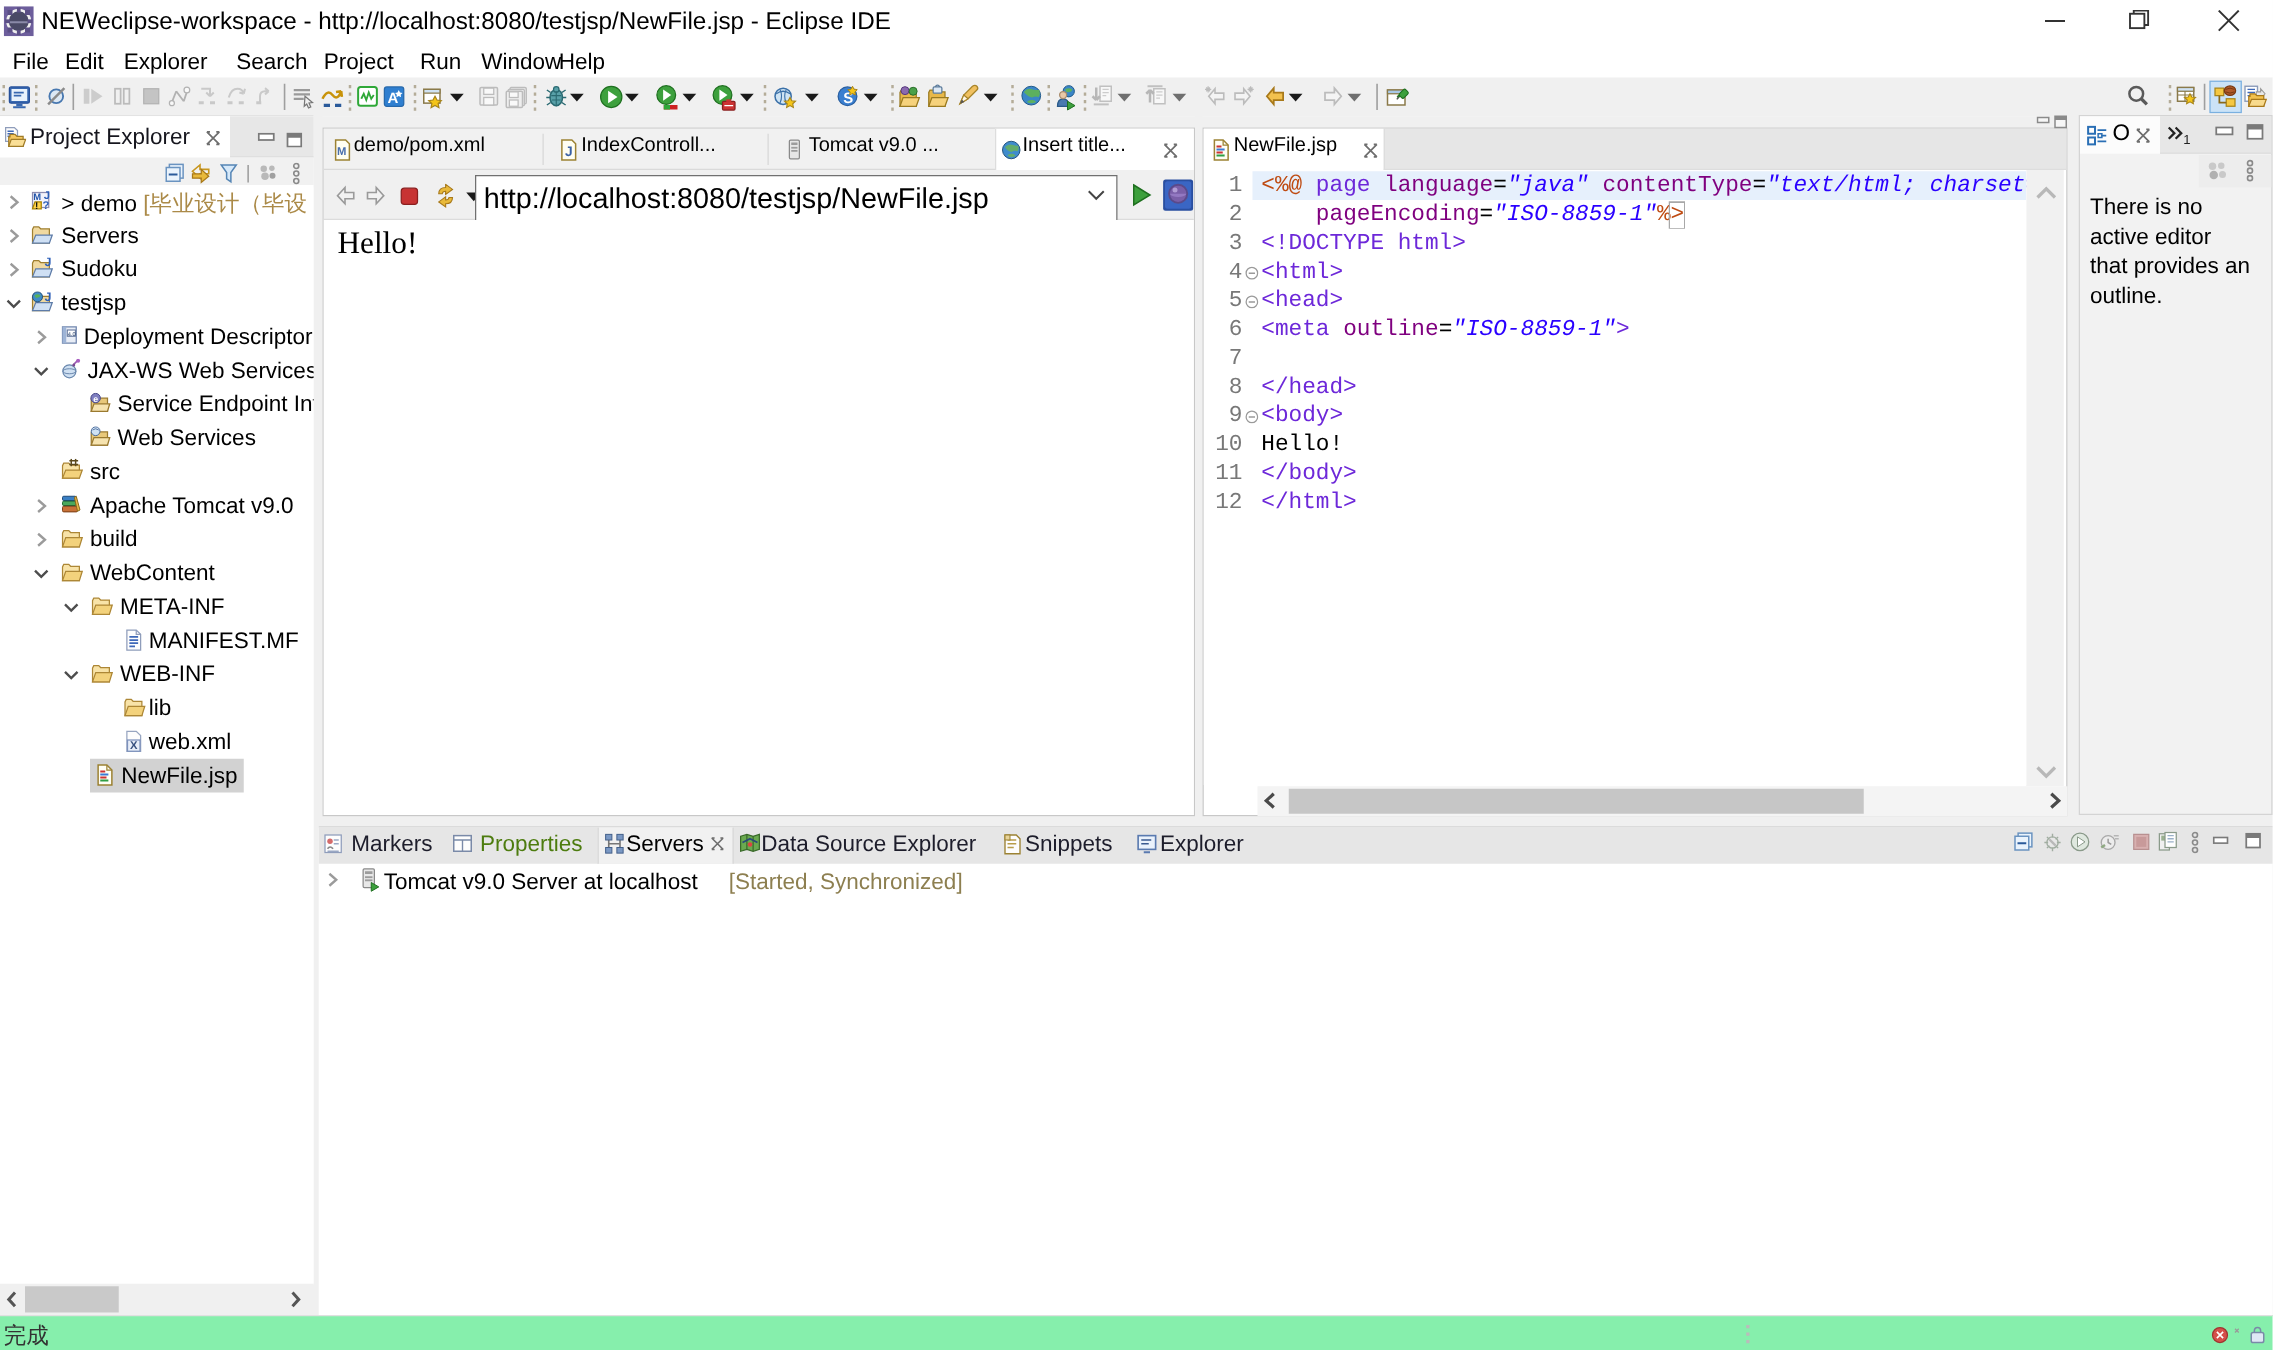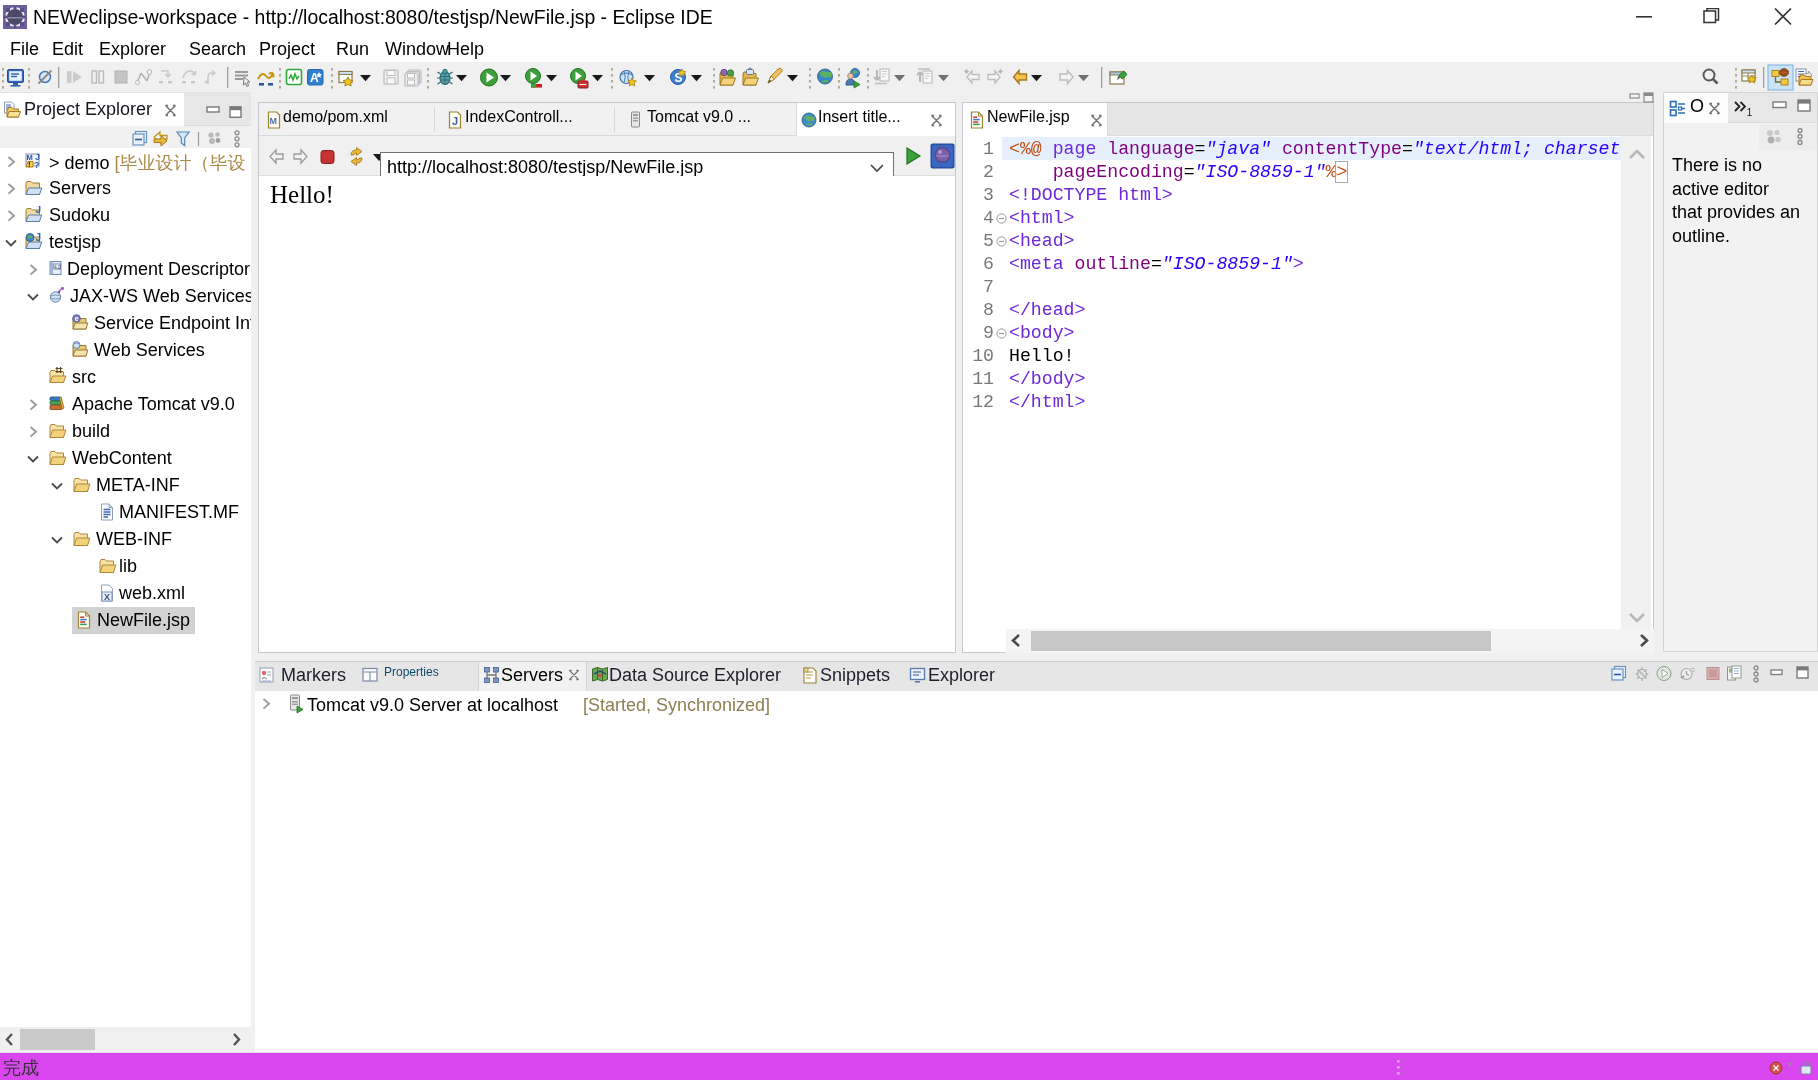--- a/index.html
+++ b/index.html
@@ -4,39 +4,39 @@
 *{margin:0;padding:0;box-sizing:border-box}
 html,body{width:1818px;height:1080px;overflow:hidden;background:#fff;
  font-family:"Liberation Sans",sans-serif;-webkit-font-smoothing:antialiased}
 .abs{position:absolute}
 .titlebar{position:absolute;left:0;top:0;width:1818px;height:36px;background:#fff}
 .title-txt{position:absolute;left:33px;top:6px;font-size:19.4px;color:#000;letter-spacing:0px}
 .menubar{position:absolute;left:0;top:36px;width:1818px;height:26px;background:#fff}
 .menubar span{position:absolute;top:3px;font-size:18px;color:#000}
 .toolbar{position:absolute;left:0;top:62px;width:1818px;height:31px;background:#f0f0f0}
 .workbg{position:absolute;left:0;top:93px;width:1818px;height:959px;background:#f0f0f0}
-.statusbar{position:absolute;left:0;top:1052px;width:1818px;height:28px;background:#d946ef;border-top:1px solid #e0e0e0}
+.statusbar{position:absolute;left:0;top:1052px;width:1818px;height:28px;background:#86efac;border-top:1px solid #e0e0e0}
 
 .lpanel{position:absolute;left:0;top:92px;width:251px;height:935px;background:#fff;border-top:1px solid #e3e3e3}
 .lp-tabrow{position:absolute;left:0;top:0;width:251px;height:33px;background:#fff}
 .lp-tabrest{position:absolute;left:184px;top:0;width:67px;height:33px;background:#e7e7e7;border-bottom:1px solid #ddd}
 .lp-toolrow{position:absolute;left:0;top:33px;width:251px;height:24px;background:#f1f1f1}
 .lp-title{position:absolute;left:24px;top:6px;font-size:18px;color:#16161e}
 .tree{position:absolute;left:0;top:55px;width:251px;height:880px;background:#fff;overflow:hidden}
 .tree svg{position:absolute}
 .trow{position:absolute;height:27px;width:251px;font-size:18px;color:#000;white-space:nowrap}
 .trow .txt{position:absolute;top:3px}
 .lhscroll{position:absolute;left:0;top:1027px;width:251px;height:25px;background:#f0f0f0}
 
 .sash1{position:absolute;left:251px;top:92px;width:7px;height:960px;background:#f0f0f0}
 
 .ced{position:absolute;left:258px;top:102px;width:698px;height:551px;background:#fff;border:1px solid #c8c8c8}
 .ced-tabs{position:absolute;left:0;top:0;width:696px;height:33px;background:#f1f1f1}
 .browbar{position:absolute;left:0;top:33px;width:696px;height:40px;background:#f0f0f0;border-bottom:1px solid #dcdcdc}
-.urlbox{position:absolute;left:121px;top:16px;width:514px;height:44px;background:#fff;border:1px solid #707070;font-size:18px;color:#000}
+.urlbox{position:absolute;left:121px;top:4px;width:514px;height:44px;background:#fff;border:1px solid #707070;font-size:23px;color:#000}
 .bcontent{position:absolute;left:0;top:73px;width:696px;height:476px;background:#fff}
 .hello{position:absolute;left:11px;top:5px;font-family:"Liberation Serif",serif;font-size:25px;color:#000}
 
 .sash2{position:absolute;left:956px;top:92px;width:6px;height:560px;background:#f0f0f0}
 
 .red{position:absolute;left:962px;top:102px;width:692px;height:551px;background:#fff;border:1px solid #c8c8c8}
 .red-tabs{position:absolute;left:0;top:0;width:690px;height:33px;background:#ececec}
 .code{position:absolute;left:0;top:33px;width:658px;height:492px;background:#fff;font-family:"Liberation Mono",monospace;font-size:18.2px;line-height:23px;white-space:pre;overflow:hidden}
 .gut{position:absolute;left:0;top:0;width:31px;text-align:right;color:#787878}
 .cl{position:absolute;left:46px;top:0}
@@ -831,21 +831,21 @@
       <rect x="1" y="1" width="13" height="14" fill="#fdfdfd" stroke="#8f9dbb" stroke-width="1"></rect>
       <circle cx="5" cy="6" r="2.2" fill="#d46a6a"></circle>
       <path d="M3 12 Q5 9 7.5 12" fill="none" stroke="#888" stroke-width="1.2"></path>
       <path d="M8 5h4M8 8h4M3 14h9" stroke="#9aa8c4" stroke-width="1.1"></path>
     </svg>
   <span class="btab lbl2" style="position:absolute;left:26px;top:13px;font-size:18px;color:#1d1d2b">Markers</span>
   <svg class="abs" style="left:107px;top:15px" width="17" height="17" viewBox="0 0 17 17">
       <rect x="1" y="1.5" width="14" height="12.5" fill="#fdfdfd" stroke="#7a8aa8" stroke-width="1.2"></rect>
       <path d="M1 5h14M8 5v9" stroke="#7a8aa8" stroke-width="1.1"></path>
     </svg>
-  <span class="btab lbl2" style="position:absolute;left:129px;top:13px;font-size:12px;color:#0c4a6e">Properties</span>
+  <span class="btab lbl2" style="position:absolute;left:129px;top:13px;font-size:18px;color:#4d7c0f">Properties</span>
   <svg class="abs" style="left:228px;top:14px" width="18" height="18" viewBox="0 0 18 18">
       <g fill="none" stroke="#777" stroke-width="1.3">
         <path d="M4 5 L4 13 M4 9 L13 9 M13 5 L13 13"></path>
       </g>
       <g fill="#7a98c4" stroke="#44608a" stroke-width="0.8">
         <rect x="1.5" y="1.5" width="5" height="4.5"></rect>
         <rect x="10.5" y="1.5" width="5" height="4.5"></rect>
         <rect x="1.5" y="12" width="5" height="4.5"></rect>
         <rect x="10.5" y="12" width="5" height="4.5"></rect>
       </g>

